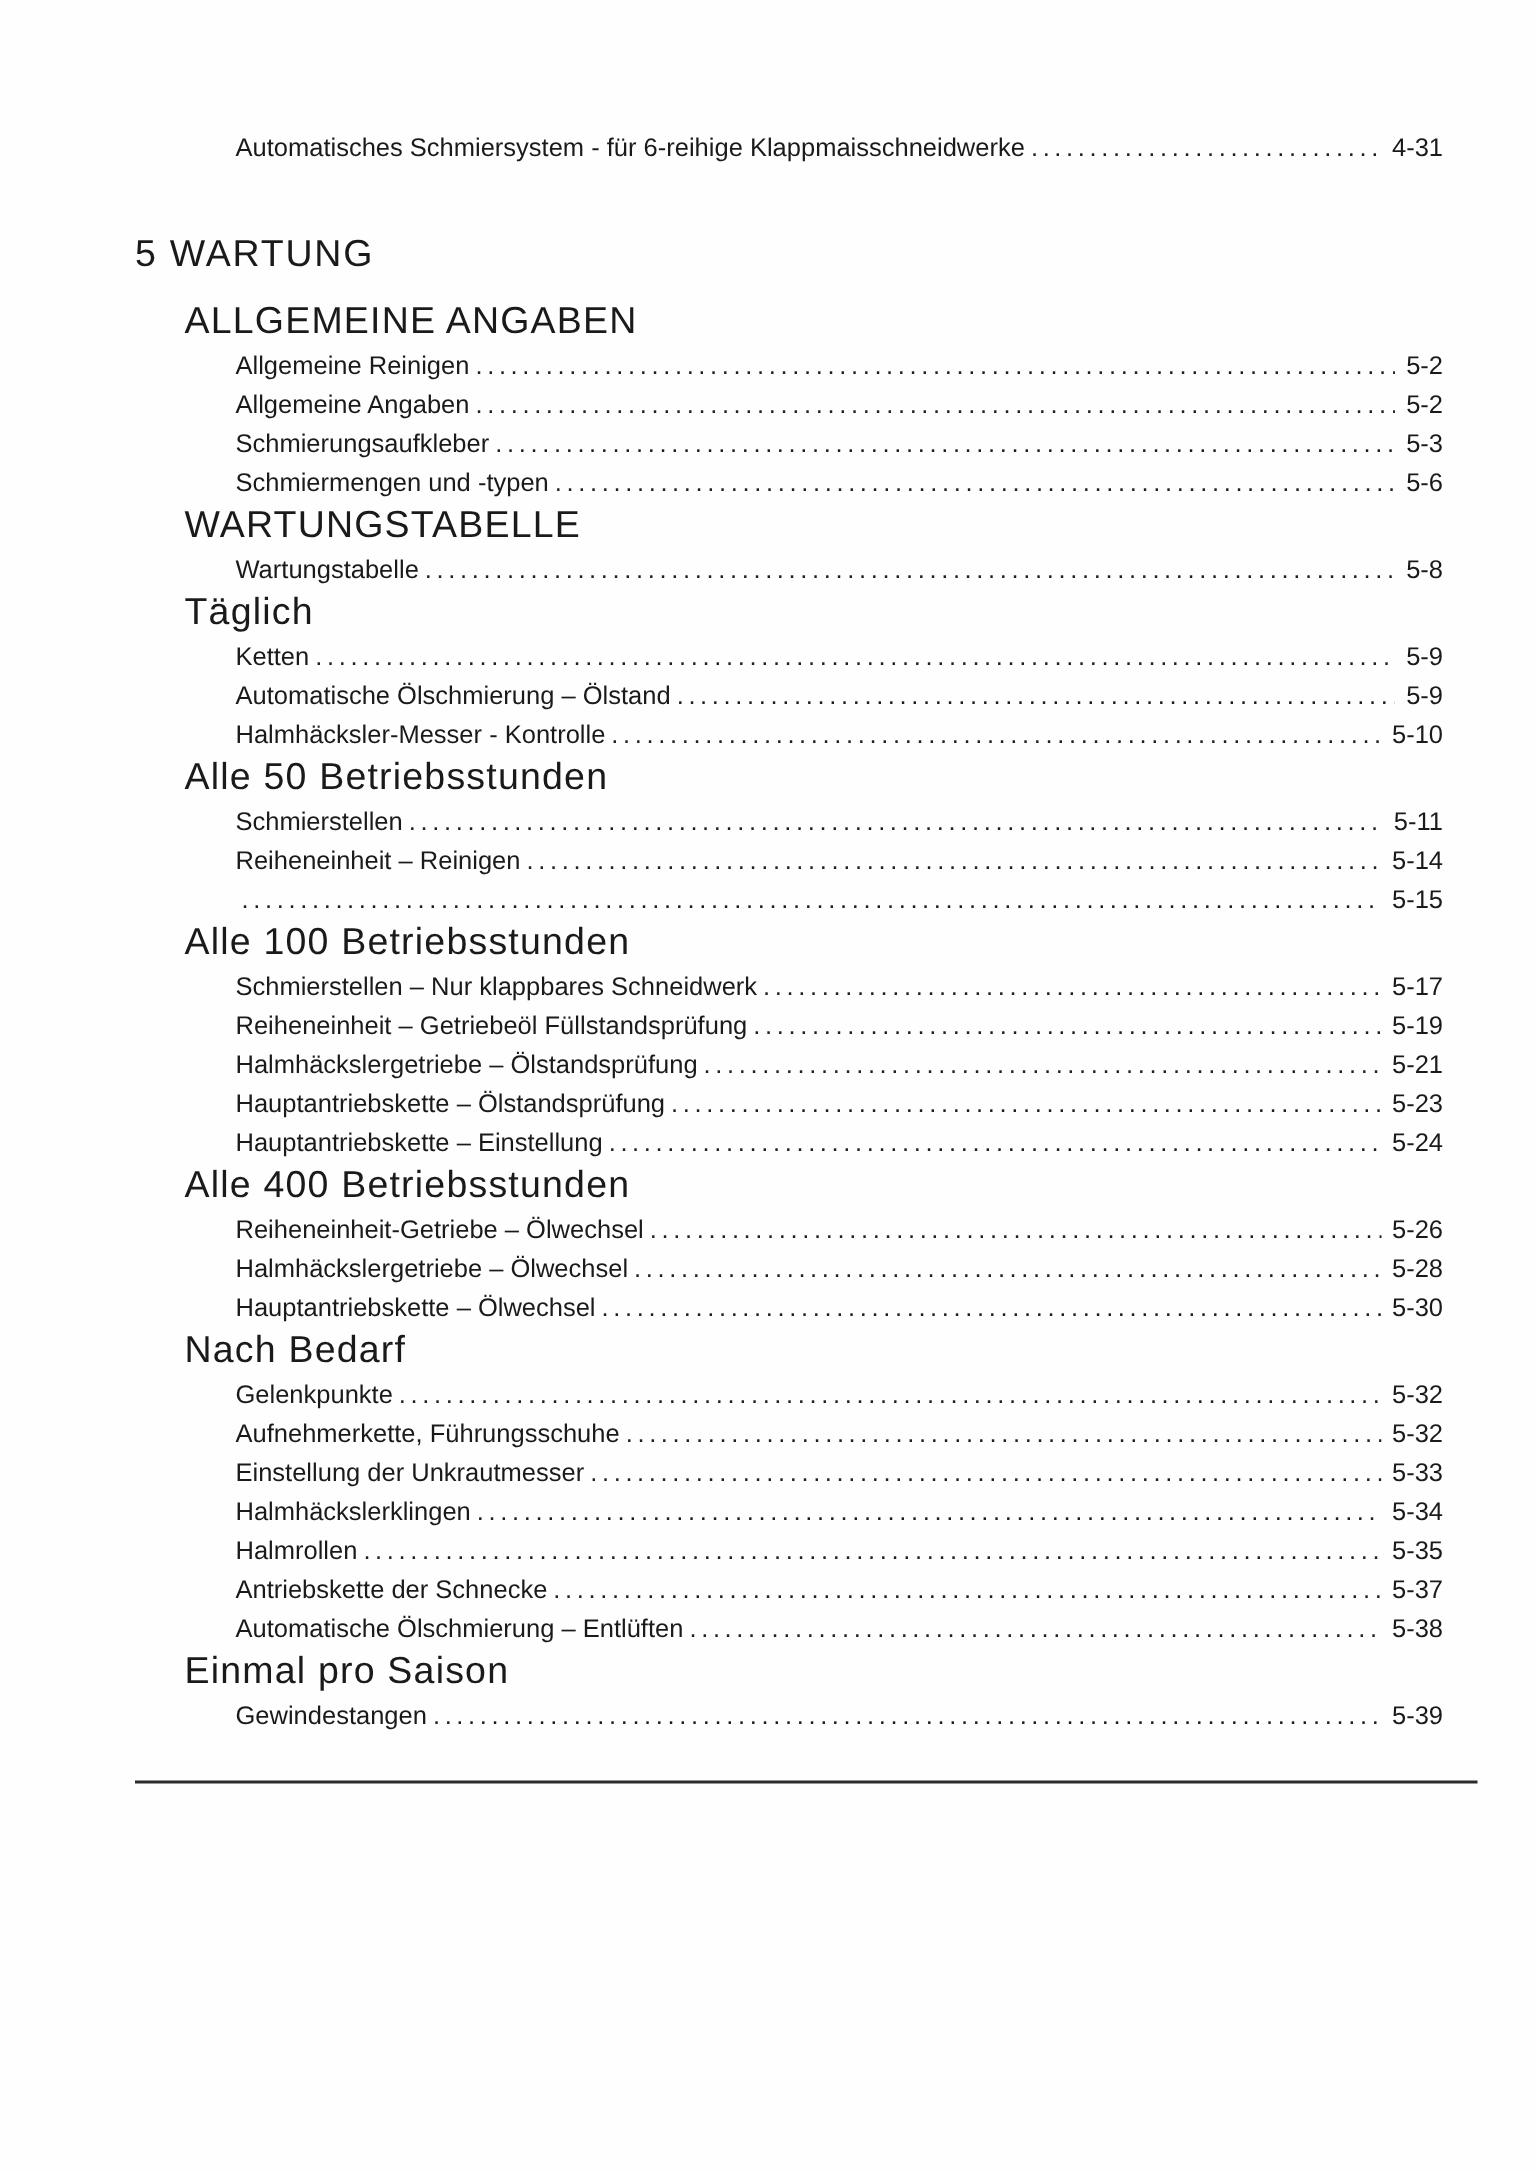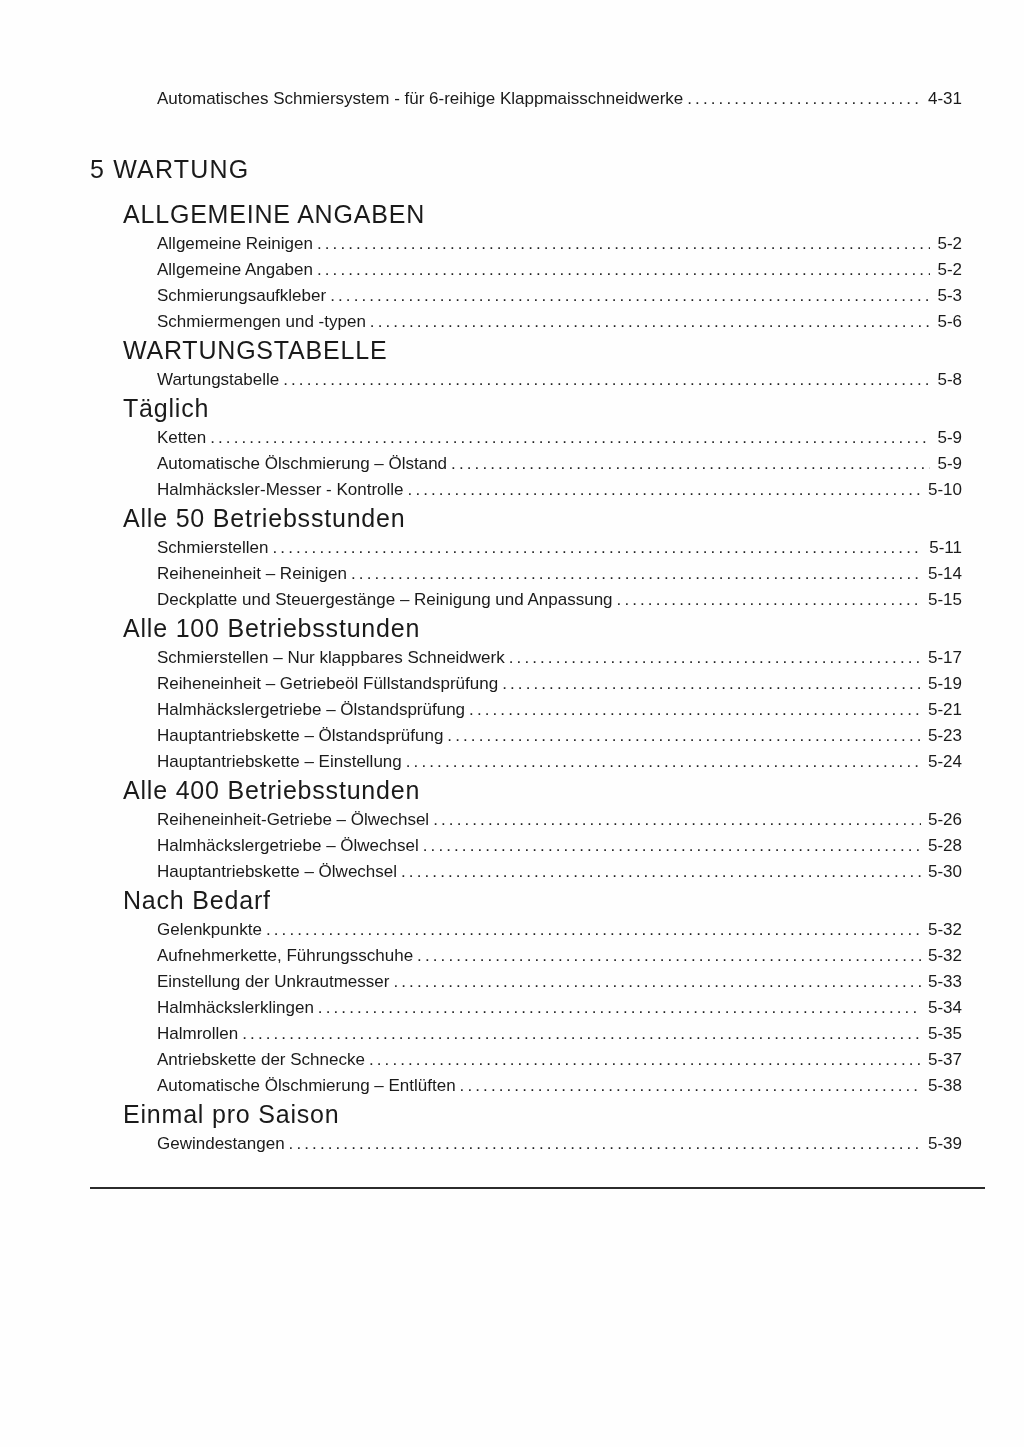--- a/index.html
+++ b/index.html
@@ -157,21 +157,20 @@
     <span class="entry-page">5-11</span>
   </div>
 
   <div class="toc-row">
     <span class="entry-label">Reiheneinheit – Reinigen</span>
     <span class="leader"></span>
     <span class="entry-page">5-14</span>
   </div>
 
   <div class="toc-row">
-    <span class="entry-label">Deckplatte und Steuergestänge – Reinigung und Anpassung</span>
     <span class="leader"></span>
     <span class="entry-page">5-15</span>
   </div>
 </div>
   </section>
 
   <section class="toc-section">
     <h2 class="section-title">Alle 100 Betriebsstunden</h2>
     <div class="entries">
   <div class="toc-row">

